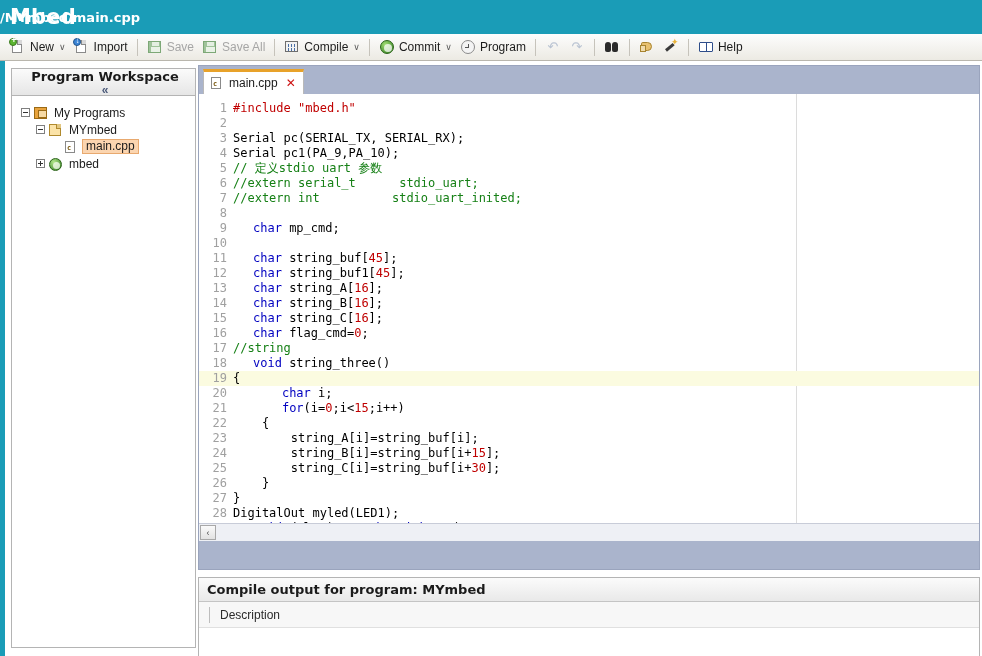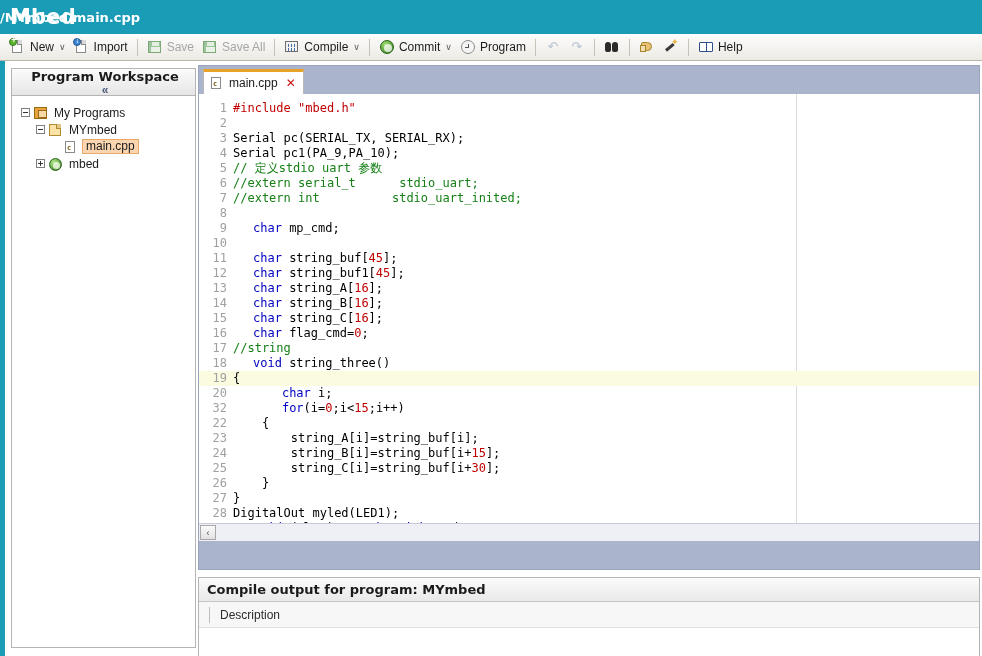--- a/index.html
+++ b/index.html
@@ -640,21 +640,21 @@
             <div class="cline"><span class="lnum">11</span><span class="ctext"><span class="kw">char</span><span class="ctext"> string_buf[</span><span class="num">45</span><span class="ctext">];</span></span></div>
             <div class="cline"><span class="lnum">12</span><span class="ctext"><span class="kw">char</span><span class="ctext"> string_buf1[</span><span class="num">45</span><span class="ctext">];</span></span></div>
             <div class="cline"><span class="lnum">13</span><span class="ctext"><span class="kw">char</span><span class="ctext"> string_A[</span><span class="num">16</span><span class="ctext">];</span></span></div>
             <div class="cline"><span class="lnum">14</span><span class="ctext"><span class="kw">char</span><span class="ctext"> string_B[</span><span class="num">16</span><span class="ctext">];</span></span></div>
             <div class="cline"><span class="lnum">15</span><span class="ctext"><span class="kw">char</span><span class="ctext"> string_C[</span><span class="num">16</span><span class="ctext">];</span></span></div>
             <div class="cline"><span class="lnum">16</span><span class="ctext"><span class="kw">char</span><span class="ctext"> flag_cmd=</span><span class="num">0</span><span class="ctext">;</span></span></div>
             <div class="cline"><span class="lnum">17</span><span class="ctext"><span class="cm">//string</span></span></div>
             <div class="cline"><span class="lnum">18</span><span class="ctext"><span class="kw">void</span><span class="ctext"> string_three()</span></span></div>
             <div class="cline current"><span class="lnum">19</span><span class="ctext"><span class="ctext">{</span></span></div>
             <div class="cline"><span class="lnum">20</span><span class="ctext"><span class="ctext">    </span><span class="kw">char</span><span class="ctext"> i;</span></span></div>
-            <div class="cline"><span class="lnum">32</span><span class="ctext"><span class="ctext">    </span><span class="kw">for</span><span class="ctext">(i=</span><span class="num">0</span><span class="ctext">;i&lt;</span><span class="num">15</span><span class="ctext">;i++)</span></span></div>
+            <div class="cline"><span class="lnum">21</span><span class="ctext"><span class="ctext">    </span><span class="kw">for</span><span class="ctext">(i=</span><span class="num">0</span><span class="ctext">;i&lt;</span><span class="num">15</span><span class="ctext">;i++)</span></span></div>
             <div class="cline"><span class="lnum">22</span><span class="ctext"><span class="ctext">    {</span></span></div>
             <div class="cline"><span class="lnum">23</span><span class="ctext"><span class="ctext">        string_A[i]=string_buf[i];</span></span></div>
             <div class="cline"><span class="lnum">24</span><span class="ctext"><span class="ctext">        string_B[i]=string_buf[i+</span><span class="num">15</span><span class="ctext">];</span></span></div>
             <div class="cline"><span class="lnum">25</span><span class="ctext"><span class="ctext">        string_C[i]=string_buf[i+</span><span class="num">30</span><span class="ctext">];</span></span></div>
             <div class="cline"><span class="lnum">26</span><span class="ctext"><span class="ctext">    }</span></span></div>
             <div class="cline"><span class="lnum">27</span><span class="ctext"><span class="ctext">}</span></span></div>
             <div class="cline"><span class="lnum">28</span><span class="ctext"><span class="ctext">DigitalOut myled(LED1);</span></span></div>
             <div class="cline"><span class="lnum">29</span><span class="ctext"><span class="kw">void</span><span class="ctext"> delay(</span><span class="kw">unsigned int</span><span class="ctext"> x)</span></span></div>
           </div>
         <div class="hscroll">

